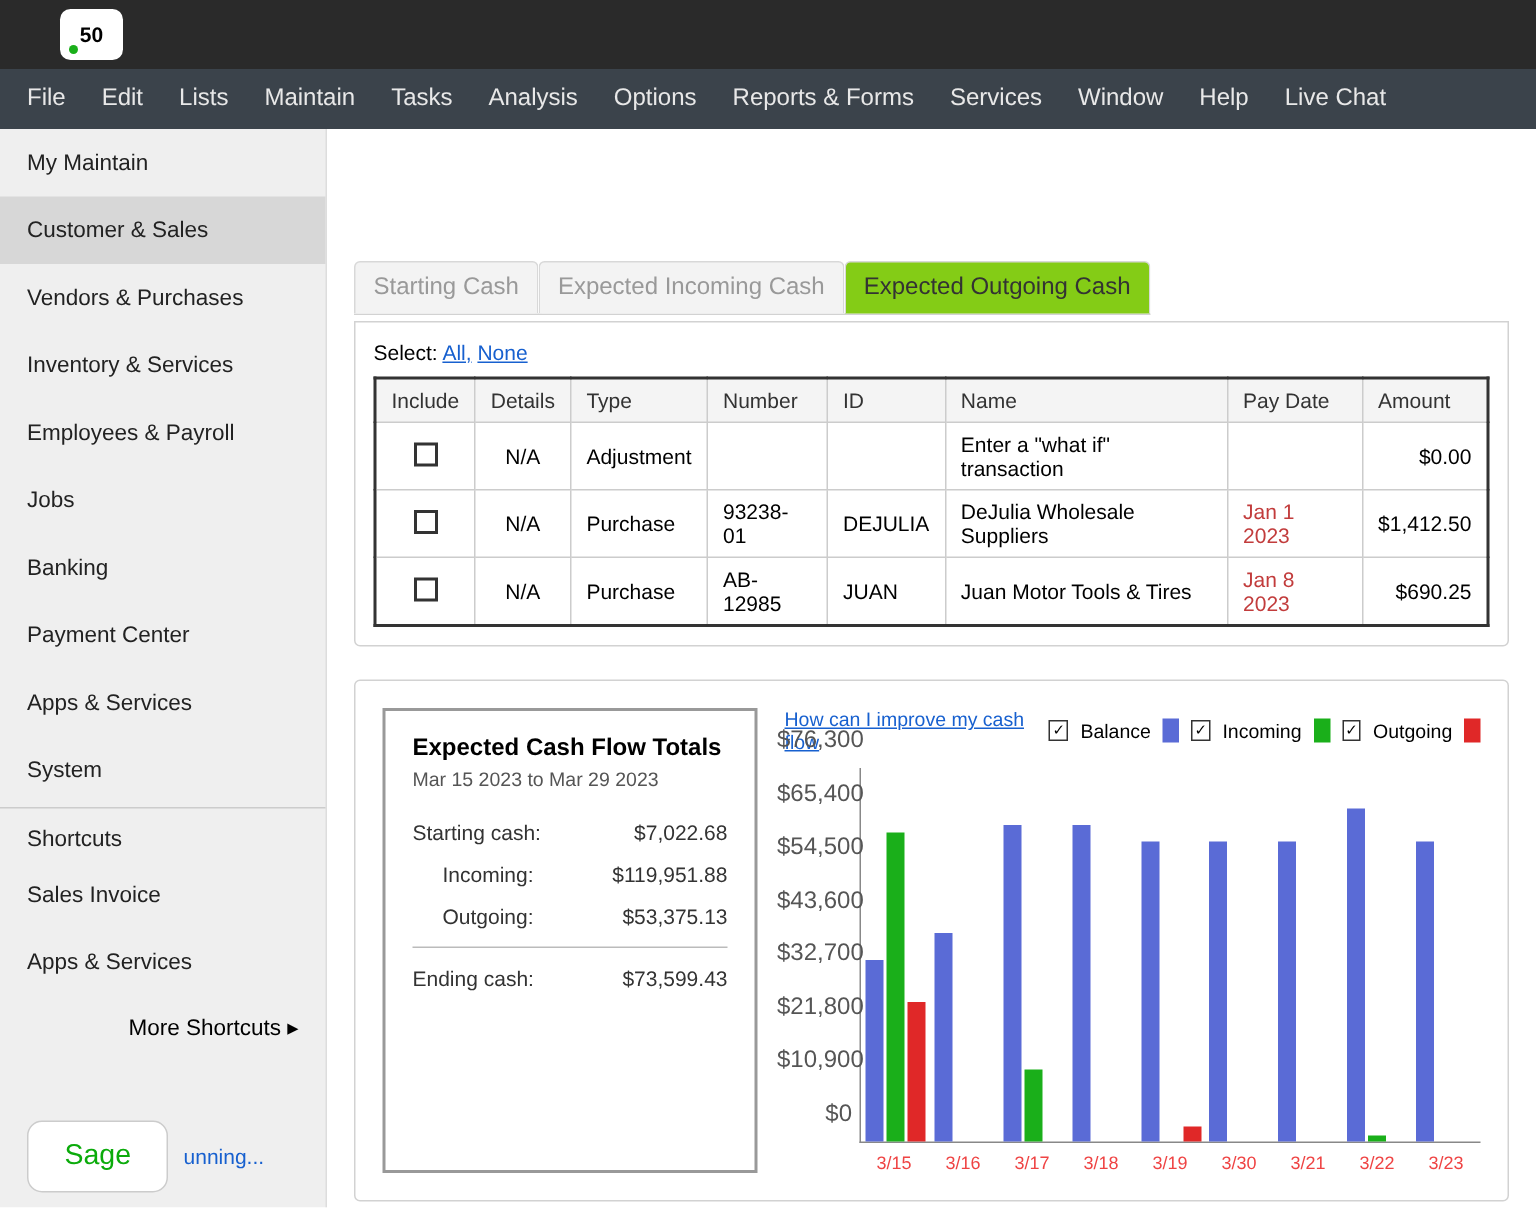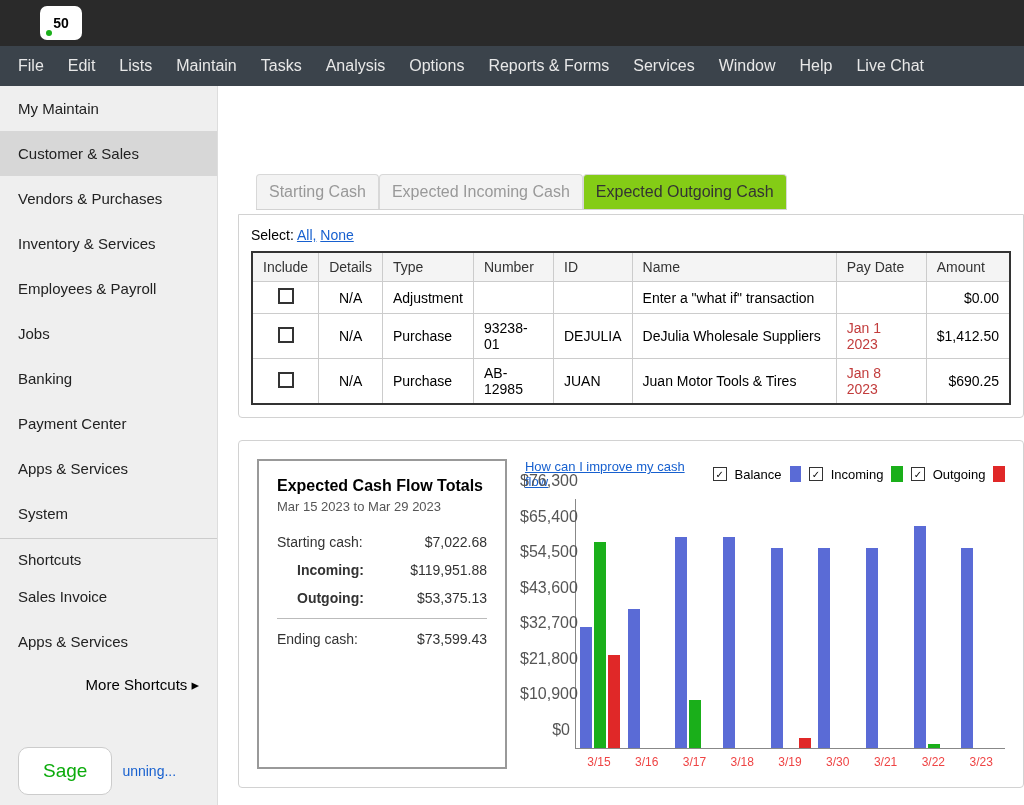--- a/index.html
+++ b/index.html
@@ -12,40 +12,40 @@
   .main { display: flex; height: calc(805px - 86px); }
   .sidebar { width: 218px; background: #efefef; border-right: 1px solid #ddd; display: flex; flex-direction: column; }
   .nav-item { padding: 14px 18px; font-size: 15px; color: #222; cursor: pointer; }
   .nav-item.active { background: #d7d7d7; }
   .nav-sep { height: 1px; background: #ccc; margin: 2px 0; }
   .shortcuts-head { padding: 10px 18px 6px; font-size: 15px; color: #222; }
   .more-shortcuts { padding: 12px 18px; font-size: 15px; text-align: right; cursor: pointer; }
   .sage-row { display: flex; align-items: center; gap: 10px; padding: 10px 18px; margin-top: auto; }
   .sage-box { border: 1px solid #ccc; border-radius: 10px; background: #fff; padding: 12px 24px; color: #0bab0b; font-weight: 500; font-size: 19px; }
   .running { color: #1760cf; font-size: 14px; }
-  .content { flex: 1; padding-top: 88px; position: relative; overflow: hidden; margin-left: 20px; }
+  .content { flex: 1; padding: 18px; padding-top: 88px; position: relative; overflow: hidden; }
   .tabstrip { display: flex; border-bottom: 1px solid #d2d2d2; position: absolute; top: 88px; left: 18px; }
   .tab { padding: 8px 12px; border: 1px solid #d8d8d8; border-bottom: none; background: #f3f3f3; color: #999; font-size: 16px; cursor: pointer; margin-right: 0; border-top-left-radius: 4px; border-top-right-radius: 4px; }
   .tab.active { background: #84cc16; color: #333; position: relative; }
   .panel { border: 1px solid #d2d2d2; border-radius: 0 0 4px 4px; margin-top: 40px; padding: 12px; }
   .select-line { font-size: 14px; margin-bottom: 8px; }
   .select-line .lnk { color: #1760cf; text-decoration: underline; cursor: pointer; }
   table.grid { width: 100%; border-collapse: collapse; border: 2px solid #333; font-size: 14px; }
   table.grid th, table.grid td { border: 1px solid #ccc; padding: 6px 10px; text-align: left; }
   table.grid th { background: #f4f4f4; font-weight: 500; color: #333; }
   table.grid td.center { text-align: center; }
   table.grid td.right { text-align: right; }
   .chkbox { display: inline-block; width: 16px; height: 16px; border: 2px solid #333; }
   .paydate-red { color: #c23c3c; }
   .below { display: flex; gap: 18px; margin-top: 22px; border: 1px solid #d2d2d2; border-radius: 4px; padding: 18px; }
   .totals-card { width: 250px; border: 2px solid #999; padding: 16px 18px; }
   .totals-title { font-weight: bold; font-size: 16px; margin-bottom: 4px; }
   .totals-range { font-size: 13px; color: #555; margin-bottom: 14px; }
   .totals-row { display: flex; justify-content: space-between; font-size: 14px; color: #333; padding: 6px 0; }
-  .totals-row.indent .lbl { padding-left: 20px; font-weight: bold; }
+  .totals-row.indent .lbl { padding-left: 20px; }
   .totals-sep { border-top: 1px solid #bbb; margin: 6px 0; }
   .chart-col { flex: 1; }
   .legend-row { display: flex; justify-content: flex-end; align-items: center; gap: 8px; font-size: 13px; margin-bottom: 10px; }
   .legend-row .improve { color: #1760cf; text-decoration: underline; cursor: pointer; }
   .legend-chk { width: 14px; height: 14px; border: 1.5px solid #333; display: inline-flex; align-items: center; justify-content: center; font-size: 10px; }
   .swatch { width: 12px; height: 16px; display: inline-block; }
   .sw-balance { background: #5a6bd6; }
   .sw-incoming { background: #1aaf1a; }
   .sw-outgoing { background: #e02828; }
   .chart { position: relative; height: 250px; border-left: 1px solid #888; border-bottom: 1px solid #888; margin-left: 50px; }

